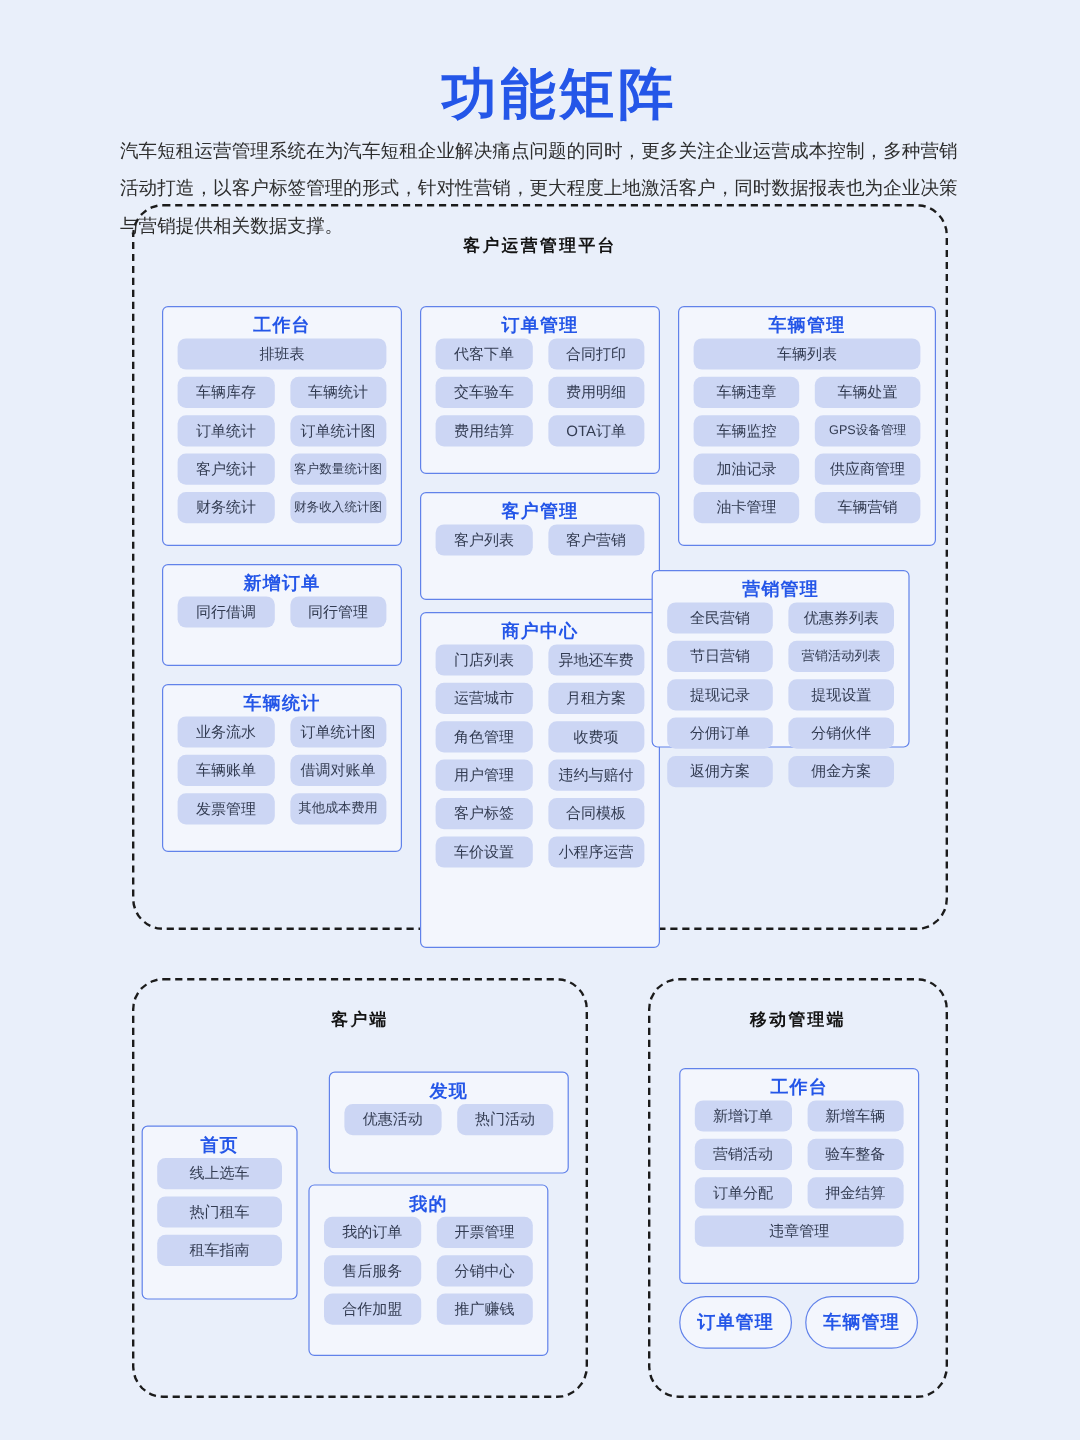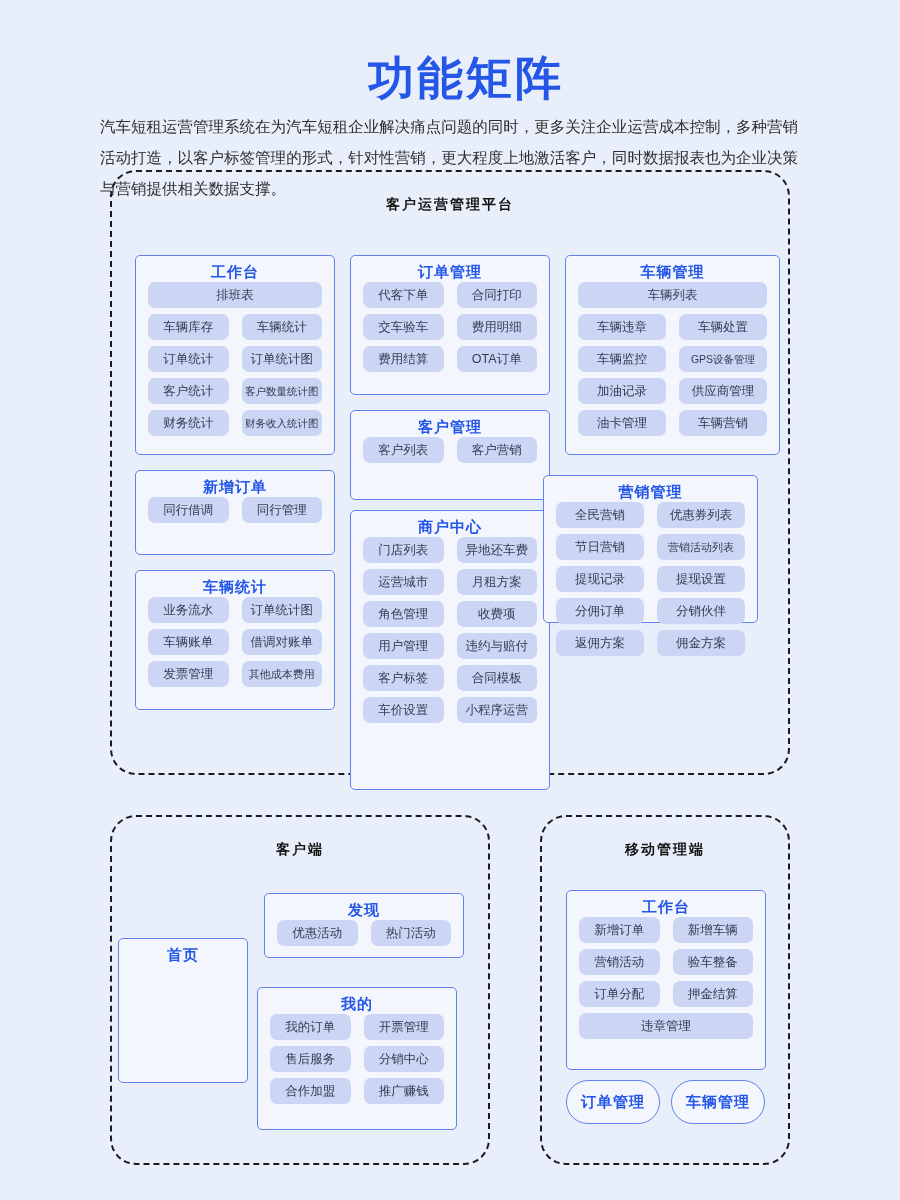--- a/index.html
+++ b/index.html
@@ -64,21 +64,21 @@
   #card-secondment { left:23px;  top:298px; width:200px; height:85px;  }
   #card-finance    { left:23px;  top:398px; width:200px; height:140px; }
   #card-orders     { left:238px; top:83px;  width:200px; height:140px; }
   #card-customers  { left:238px; top:238px; width:200px; height:90px;  }
   #card-merchant   { left:238px; top:338px; width:200px; height:280px; }
   #card-vehicles   { left:453px; top:83px;  width:215px; height:200px; }
   #card-marketing  { left:431px; top:303px; width:215px; height:148px; }
 
   
   #card-home     { left:6px;  top:121px; width:130px; height:145px; }
-  #card-discover { left:152px; top:76px;  width:200px; height:65px;  }
+  #card-discover { left:162px; top:76px;  width:200px; height:85px;  }
   #card-mine     { left:145px; top:170px; width:200px; height:143px; }
 
   
   #card-mobile-workbench { left:24px; top:73px; width:200px; height:180px; }
   .mgmt-btn {
     position:absolute; width:94px; height:44px;
     border:1.5px solid #6182ea; border-radius:22px;
     background:#f3f6fd; color:#2456e8;
     font-weight:700; font-size:15px; letter-spacing:1px;
     display:flex; align-items:center; justify-content:center;
@@ -249,20 +249,31 @@
             <div class="pill">佣金方案</div>
           </div>
         </div>
       </div>
   </div>
 
   <div class="dash-box" id="client-box">
     <div class="dash-title">客户端</div>
     <div class="card" id="card-home">
         <div class="card-title">首页</div>
+        <div class="card-body">
+          <div class="pill-row">
+            <div class="pill">线上选车</div>
+          </div>
+          <div class="pill-row">
+            <div class="pill">热门租车</div>
+          </div>
+          <div class="pill-row">
+            <div class="pill">租车指南</div>
+          </div>
+        </div>
       </div>
     <div class="card" id="card-discover">
         <div class="card-title">发现</div>
         <div class="card-body">
           <div class="pill-row">
             <div class="pill">优惠活动</div>
             <div class="pill">热门活动</div>
           </div>
         </div>
       </div>

